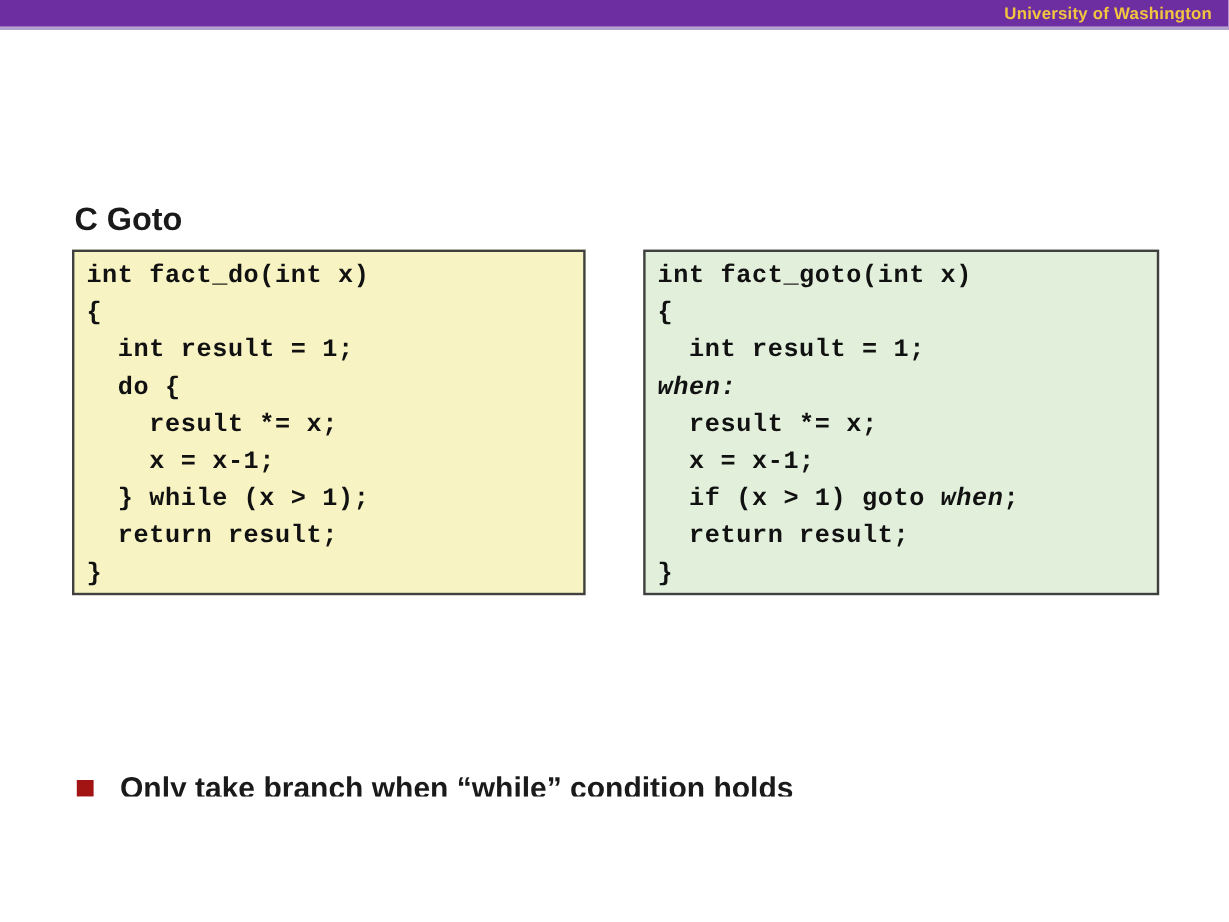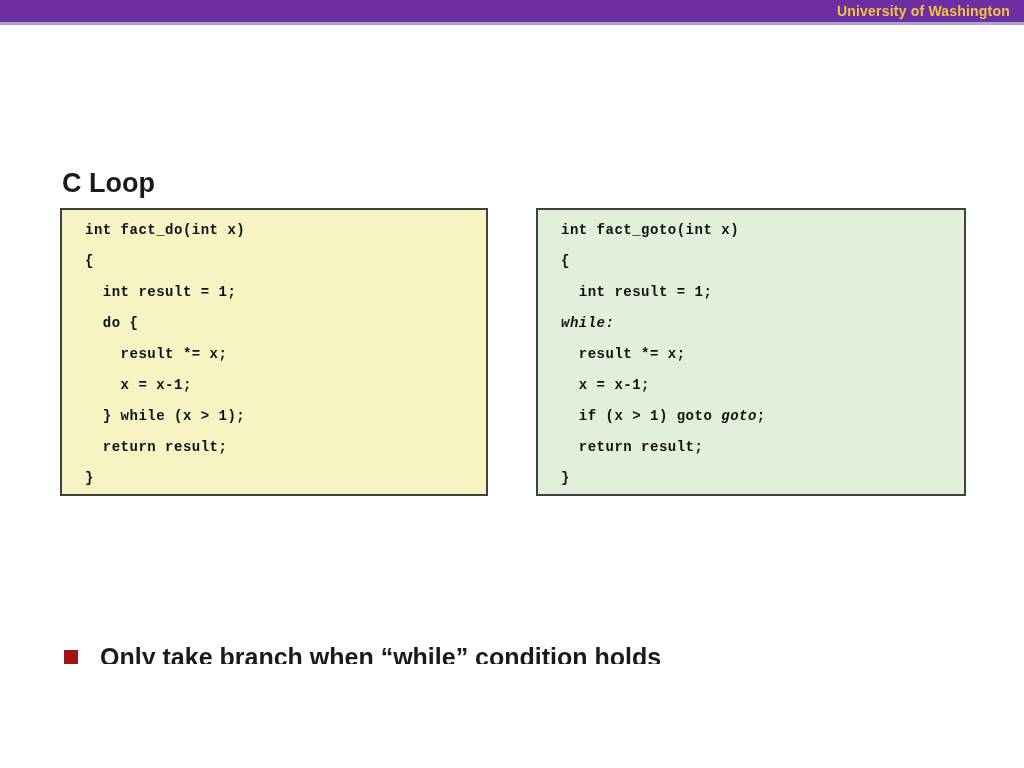--- a/index.html
+++ b/index.html
@@ -33,23 +33,23 @@
   .panel-label.g { left:540px; }
 
   
   .codebox {
     position:absolute; top:208px; height:288px;
     border:2px solid #404040; box-sizing:border-box;
   }
   .codebox.yellow { left:60px;  width:428px; background:#F7F3C3; }
   .codebox.green  { left:536px; width:430px; background:#E2F0DB; }
   .code {
-    margin:0; padding:5px 0 0 23px;
+    margin:0; padding:5px 0 0 10px;
     font-family:"Liberation Mono","DejaVu Sans Mono",monospace;
-    font-size:14px; font-weight:bold; line-height:31px;
+    font-size:21px; font-weight:bold; line-height:31px;
     letter-spacing:0.5px; color:#111; white-space:pre;
   }
   .code .it { font-style:italic; }
 
   
   .bullet-row { position:absolute; left:64px; width:900px; height:34px; }
   .bullet-row.r0 { top:591px; }
   .bullet-row.r1 { top:641px; }
   .marker {
     position:absolute; left:0; top:9px; width:14px; height:14px;
@@ -70,43 +70,43 @@
 </head>
 <body>
 
 <div class="slide">
 
   <header class="topbar">
     <span class="inst">University of Washington</span>
   </header>
 
 
-  <div class="panel-label c">C Loop</div>
+  <div class="panel-label c">C Goto</div>
 
 
   <div class="codebox yellow" style="background: rgb(247, 243, 195);">
     <pre class="code"><span>int fact_do(int x)</span>
 <span>{</span>
 <span>  int result = 1;</span>
 <span>  do {</span>
 <span>    result *= x;</span>
 <span>    x = x-1;</span>
 <span>  } while (x &gt; 1);</span>
 <span>  return result;</span>
 <span>}</span></pre>
   </div>
 
   <div class="codebox green" style="background: rgb(226, 240, 219);">
     <pre class="code"><span>int fact_goto(int x)</span>
 <span>{</span>
 <span>  int result = 1;</span>
-<span class="it">while:</span>
+<span class="it">when:</span>
 <span>  result *= x;</span>
 <span>  x = x-1;</span>
-<span>  if (x &gt; 1) goto </span><span class="it">goto</span><span>;</span>
+<span>  if (x &gt; 1) goto </span><span class="it">when</span><span>;</span>
 <span>  return result;</span>
 <span>}</span></pre>
   </div>
 
 
   <div class="bullet-row r1">
     <span class="marker"></span>
     <span class="btext">Only take branch when “while” condition holds</span>
   </div>
 

